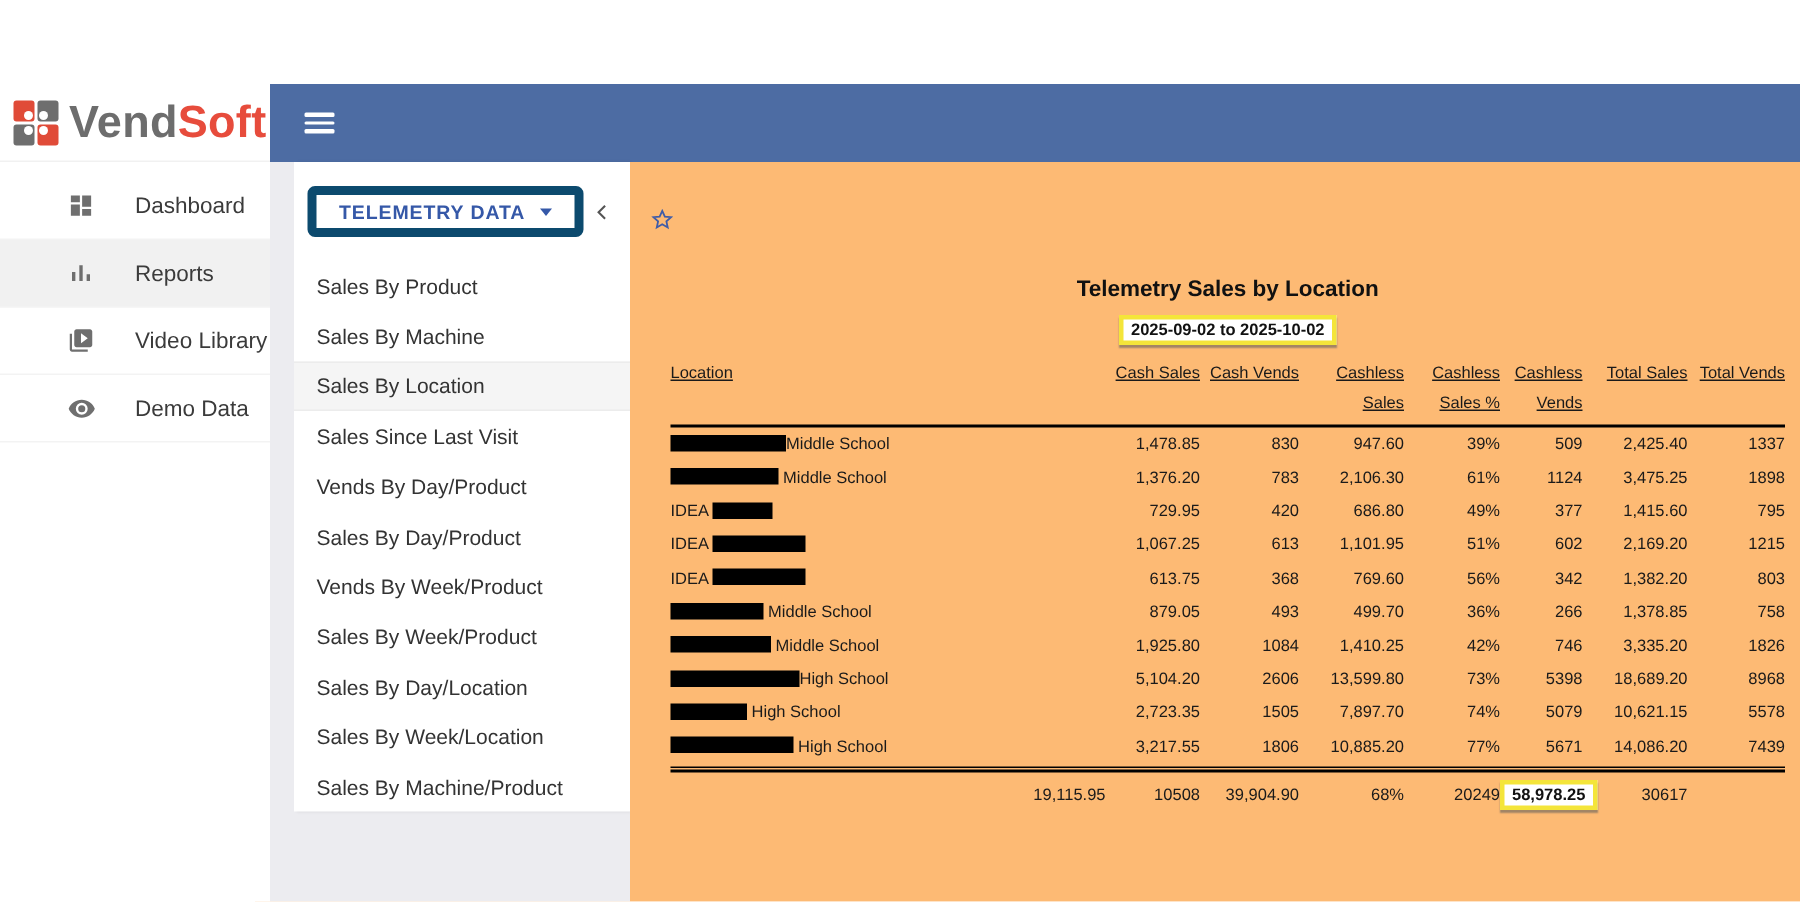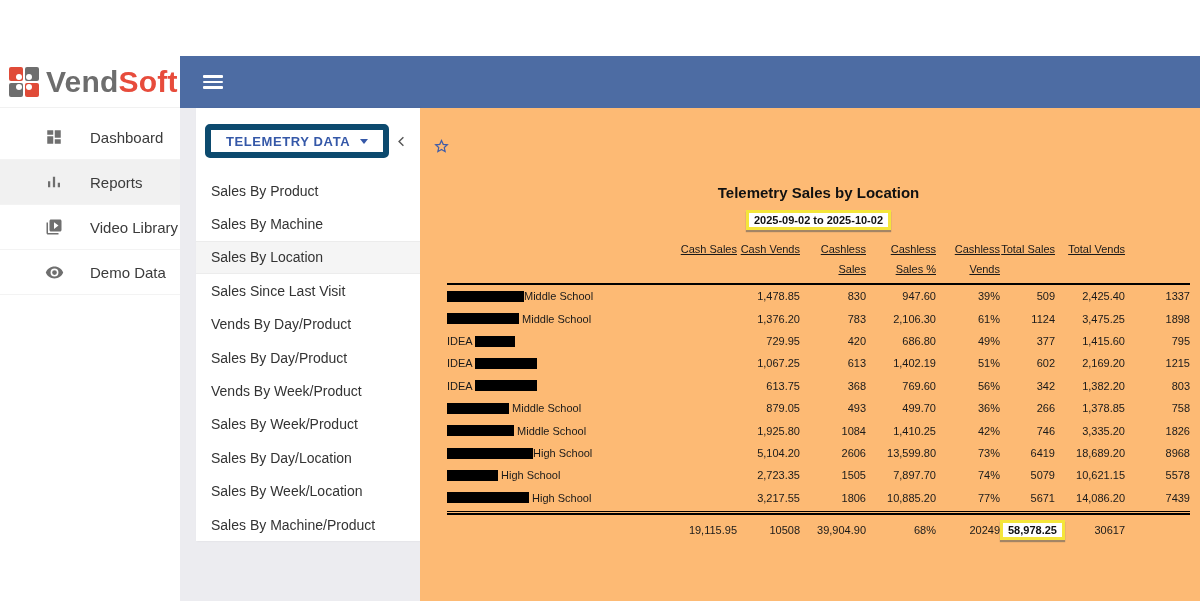--- a/index.html
+++ b/index.html
@@ -195,20 +195,23 @@
           </svg>
       </span>
       <div class="report">
         <h1 class="title">Telemetry Sales by Location</h1>
         <div class="date-wrap">
           <span class="yellow-box">2025-09-02 to 2025-10-02</span>
         </div>
 
         <div class="table">
           <div class="trow thead">
+            <div class="td loc">
+              <span class="hline">Location</span>
+            </div>
             <div class="td">
               <span class="hline">Cash Sales</span>
             </div>
             <div class="td">
               <span class="hline">Cash Vends</span>
             </div>
             <div class="td">
               <span class="hline">Cashless</span>
               <span class="hline">Sales</span>
             </div>
@@ -268,21 +271,21 @@
     <div class="td num">1,415.60</div>
     <div class="td num">795</div>
   </div>
 
   <div class="trow drow">
     <div class="td loc">
       <span>IDEA </span><span class="bar" style="width: 62px;"></span><span></span>
     </div>
     <div class="td num">1,067.25</div>
     <div class="td num">613</div>
-    <div class="td num">1,402.19</div>
+    <div class="td num">1,101.95</div>
     <div class="td num">51%</div>
     <div class="td num">602</div>
     <div class="td num">2,169.20</div>
     <div class="td num">1215</div>
   </div>
 
   <div class="trow drow">
     <div class="td loc">
       <span>IDEA </span><span class="bar" style="width: 62px;"></span><span></span>
     </div>
@@ -322,21 +325,21 @@
   </div>
 
   <div class="trow drow">
     <div class="td loc">
       <span></span><span class="bar" style="width: 86px;"></span><span>High School</span>
     </div>
     <div class="td num">5,104.20</div>
     <div class="td num">2606</div>
     <div class="td num">13,599.80</div>
     <div class="td num">73%</div>
-    <div class="td num">6419</div>
+    <div class="td num">5398</div>
     <div class="td num">18,689.20</div>
     <div class="td num">8968</div>
   </div>
 
   <div class="trow drow">
     <div class="td loc">
       <span></span><span class="bar" style="width: 51px;"></span><span> High School</span>
     </div>
     <div class="td num">2,723.35</div>
     <div class="td num">1505</div>

